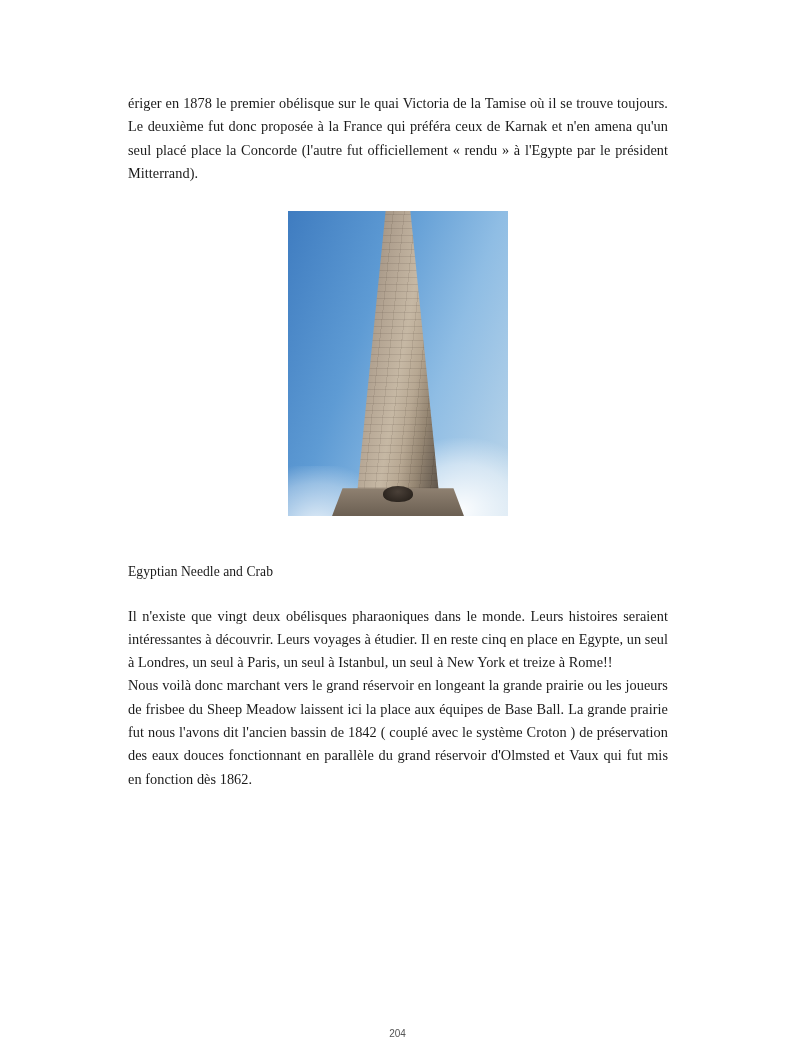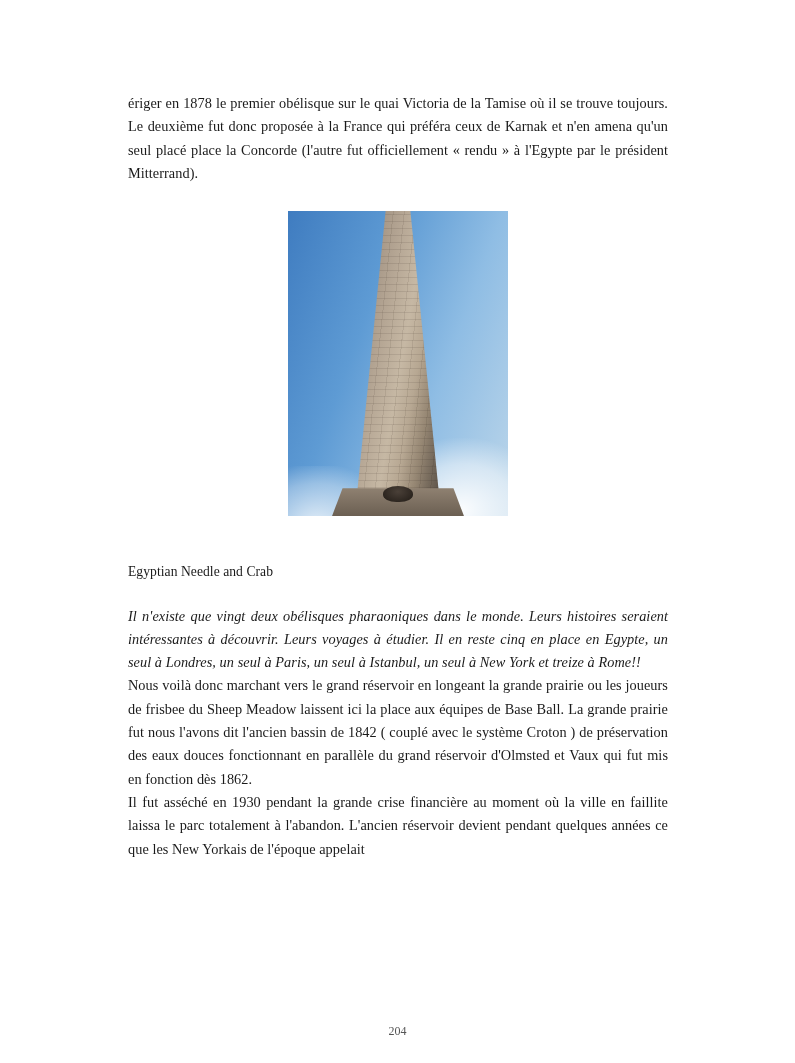--- a/index.html
+++ b/index.html
@@ -132,31 +132,30 @@
   }
   .caption {
     margin: 42px 0 0 0;
     font-size: 13.6px;
     line-height: 1.5;
     text-align: left;
     font-family: Liberation Serif, serif;
   }
   .body-start {
     margin-top: 22px;
-    font-style: italic;
   }
   .footer {
     position: absolute;
     left: 0;
     right: 0;
     bottom: 24px;
     text-align: center;
-    font-size: 12px;
+    font-size: 10px;
     color: #555;
-    font-family: Liberation Serif, serif;
+    font-family: Liberation Sans, sans-serif;
   }
 </style>
 </head>
 <body>
 
 <div class="page">
 
   <div class="content">
 
     <p class="block">ériger en 1878 le premier obélisque sur le quai Victoria de la Tamise où il se trouve toujours. Le deuxième fut donc proposée à la France qui préféra ceux de Karnak et n'en amena qu'un seul placé place la Concorde (l'autre fut officiellement « rendu » à l'Egypte par le président Mitterrand).</p>
@@ -171,19 +170,18 @@
         <div class="edge-shadow"></div>
         <div class="base-block"></div>
         <div class="crab"></div>
       </div>
     </div>
 
     <p class="caption">Egyptian Needle and Crab</p>
 
     <p class="block body-start">Il n'existe que vingt deux obélisques pharaoniques dans le monde. Leurs histoires seraient intéressantes à découvrir. Leurs voyages à étudier. Il en reste cinq en place en Egypte, un seul à Londres, un seul à Paris, un seul à Istanbul, un seul à New York et treize à Rome!!</p>
     <p class="block">Nous voilà donc marchant vers le grand réservoir en longeant la grande prairie ou les joueurs de frisbee du Sheep Meadow laissent ici la place aux équipes de Base Ball. La grande prairie fut nous l'avons dit l'ancien bassin de 1842 ( couplé avec le système Croton ) de préservation des eaux douces fonctionnant en parallèle du grand réservoir d'Olmsted et Vaux qui fut mis en fonction dès 1862.</p>
-    <p class="block">Il fut asséché en 1930 pendant la grande crise financière au moment où la ville en faillite laissa le parc totalement à l'abandon. L'ancien réservoir devient pendant quelques années ce que les New Yorkais de l'époque appelait</p>
 
   </div>
 
   <div class="footer">204</div>
 
 </div>
 
 </body></html>

